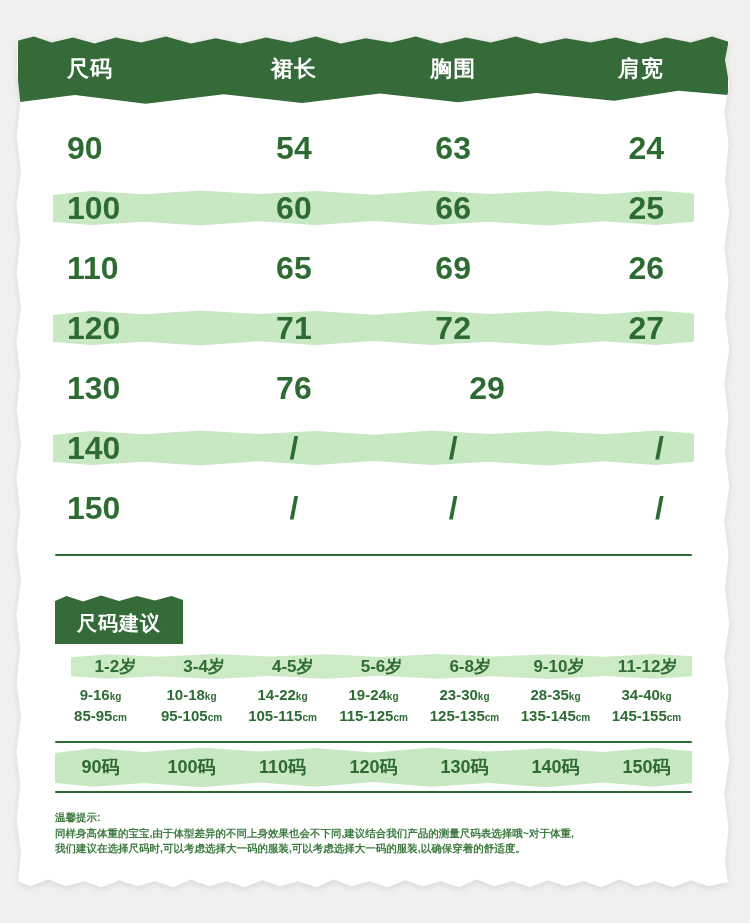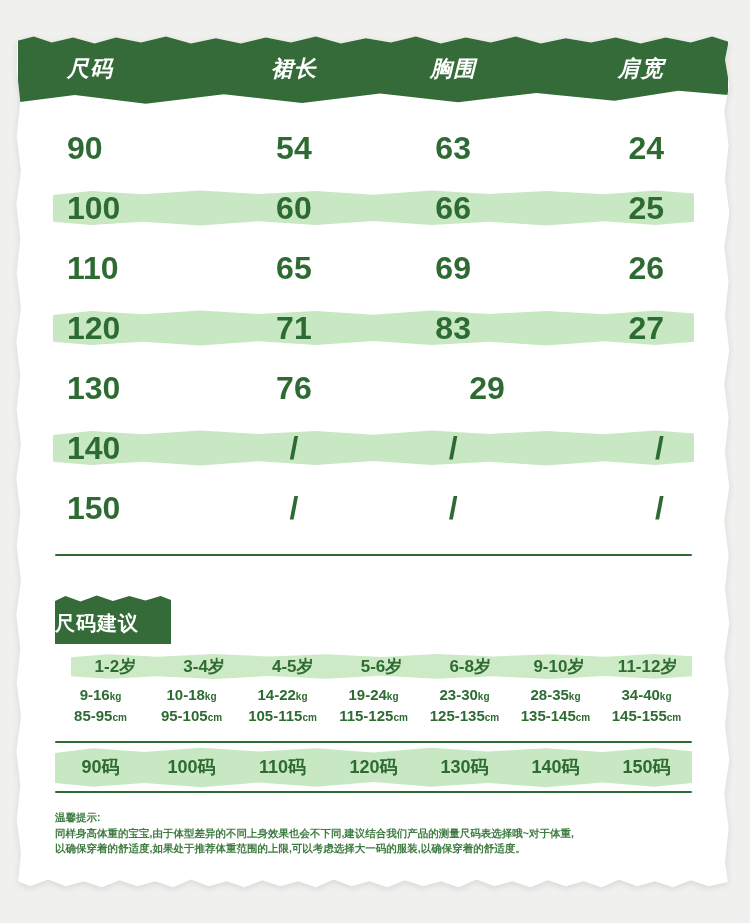--- a/index.html
+++ b/index.html
@@ -23,42 +23,42 @@
   .paper{
     position:absolute;inset:0;background:#ffffff;
     clip-path:polygon(0.2% 0.8%,2.5% 0.3%,5% 1%,8% 0.4%,11% 1.1%,14% 0.4%,17.5% 1%,21% 0.3%,24.5% 1.1%,28% 0.5%,31.5% 1.1%,35% 0.4%,38.5% 1%,42% 0.3%,45.5% 1.1%,49% 0.5%,52.5% 1%,56% 0.3%,59.5% 1.1%,63% 0.4%,66.5% 1%,70% 0.3%,73.5% 1.1%,77% 0.5%,80.5% 1%,84% 0.4%,87.5% 1.1%,91% 0.4%,94.5% 1%,97.5% 0.3%,99.8% 0.9%,99.3% 3%,99.9% 6%,99.2% 9%,99.8% 13%,99.3% 17%,99.9% 21%,99.2% 25%,99.8% 29%,99.3% 33%,99.9% 37%,99.2% 41%,99.8% 45%,99.3% 49%,99.9% 53%,99.2% 57%,99.8% 61%,99.3% 65%,99.9% 69%,99.2% 73%,99.8% 77%,99.3% 81%,99.9% 85%,99.2% 89%,99.8% 93%,99.3% 97%,99.7% 99.3%,97% 99.8%,94.5% 99.1%,92% 99.9%,89.5% 99.2%,87% 99.8%,84.5% 99%,82% 99.9%,79.5% 99.2%,77% 99.8%,74.5% 99.1%,72% 99.9%,69.5% 99.2%,67% 99.8%,64.5% 99%,62% 99.9%,59.5% 99.2%,57% 99.8%,54.5% 99.1%,52% 99.9%,49.5% 99.2%,47% 99.8%,44.5% 99%,42% 99.9%,39.5% 99.2%,37% 99.8%,34.5% 99.1%,32% 99.9%,29.5% 99.2%,27% 99.8%,24.5% 99%,22% 99.9%,19.5% 99.2%,17% 99.8%,14.5% 99.1%,12% 99.9%,9.5% 99.2%,7% 99.8%,4.5% 99%,2% 99.8%,0.3% 99.2%,0.7% 96%,0.1% 92%,0.6% 88%,0.05% 84%,0.7% 80%,0.1% 76%,0.6% 72%,0.05% 68%,0.7% 64%,0.1% 60%,0.6% 56%,0.05% 52%,0.7% 48%,0.1% 44%,0.6% 40%,0.05% 36%,0.7% 32%,0.1% 28%,0.6% 24%,0.05% 20%,0.7% 16%,0.1% 12%,0.6% 8%,0.1% 4%);
   }
   
   .thead{
     position:absolute;top:2px;left:2px;right:2px;height:72px;
     background:var(--green);color:#fff;
     clip-path:polygon(0 0,100% 0,100% 82%,93% 76%,84% 90%,73% 79%,62% 92%,51% 80%,40% 93%,29% 81%,18% 94%,8% 82%,0 92%);
   }
-  .thead .cols4{margin:18px 36px 0 37px;font-size:22px;font-weight:bold;letter-spacing:1px;font-style:italic;}
+  .thead .cols4{margin:18px 36px 0 37px;font-size:22px;font-weight:bold;letter-spacing:1px;}
   .cols4{display:grid;grid-template-columns:repeat(4,1fr);align-items:center;}
   .c1{text-align:left;padding-left:12px;}
   .c2,.c3{text-align:center;}
   .c4{text-align:right;padding-right:28px;}
   .tbody{position:absolute;top:84px;left:39px;right:38px;}
   .trow{height:60px;position:relative;font-size:32px;font-weight:bold;color:var(--dgreen);}
   .trow>span{position:relative;z-index:1;}
   .trow.hl::before{
     content:"";position:absolute;left:-2px;right:-2px;top:11px;bottom:11px;
     background:var(--band);z-index:0;
     clip-path:polygon(0 16%,6% 5%,14% 14%,23% 4%,32% 13%,41% 5%,50% 15%,59% 4%,68% 13%,77% 5%,86% 14%,94% 4%,100% 12%,100% 86%,94% 95%,86% 85%,77% 96%,68% 86%,59% 95%,50% 84%,41% 95%,32% 85%,23% 96%,14% 86%,6% 95%,0 86%);
   }
   .hr{position:absolute;left:39px;right:38px;height:2px;background:var(--dgreen);border-radius:1px;}
   .hr1{top:520px;}
   .hr2{top:707px;}
   .hr3{top:757px;}
   
   .badge{
-    position:absolute;top:560px;left:39px;width:116px;height:50px;
+    position:absolute;top:560px;left:39px;width:128px;height:50px;
     background:var(--green);color:#fff;font-size:20px;font-weight:bold;
-    line-height:58px;letter-spacing:1px;
+    text-align:center;line-height:58px;letter-spacing:1px;
     clip-path:polygon(0 14%,9% 4%,22% 15%,36% 3%,50% 14%,64% 4%,78% 13%,91% 4%,100% 12%,100% 100%,0 100%);
   }
   .cols7{display:grid;grid-template-columns:repeat(7,1fr);align-items:center;text-align:center;}
   .wavy{
     clip-path:polygon(0 16%,6% 5%,14% 14%,23% 4%,32% 13%,41% 5%,50% 15%,59% 4%,68% 13%,77% 5%,86% 14%,94% 4%,100% 12%,100% 86%,94% 95%,86% 85%,77% 96%,68% 86%,59% 95%,50% 84%,41% 95%,32% 85%,23% 96%,14% 86%,6% 95%,0 86%);
   }
   .ageband{
     position:absolute;top:619px;left:55px;right:38px;height:27px;
     background:#cdeac6;font-size:17px;font-weight:bold;color:var(--dgreen);
   }
@@ -109,21 +109,21 @@
       </div>
       <div class="trow cols4">
         <span class="c1">110</span>
         <span class="c2">65</span>
         <span class="c3">69</span>
         <span class="c4">26</span>
       </div>
       <div class="trow cols4 hl">
         <span class="c1">120</span>
         <span class="c2">71</span>
-        <span class="c3">83</span>
+        <span class="c3">72</span>
         <span class="c4">27</span>
       </div>
       <div class="trow cols4">
         <span class="c1">130</span>
         <span class="c2">76</span>
         <span class="c4">29</span>
       </div>
       <div class="trow cols4 hl">
         <span class="c1">140</span>
         <span class="c2">/</span>
@@ -193,17 +193,17 @@
       <span>130码</span>
       <span>140码</span>
       <span>150码</span>
     </div>
 
     <div class="hr hr3"></div>
 
     <div class="notes">
       <div>温馨提示:</div>
       <div>同样身高体重的宝宝,由于体型差异的不同上身效果也会不下同,建议结合我们产品的测量尺码表选择哦~对于体重,</div>
-      <div>以确保穿着的舒适度,如果处于推荐体重范围的上限,可以考虑选择大一码的服装,以确保穿着的舒适度。</div>
+      <div>我们建议在选择尺码时,可以考虑选择大一码的服装,可以考虑选择大一码的服装,以确保穿着的舒适度。</div>
     </div>
 
   </div>
 </div>
 
 </body></html>

